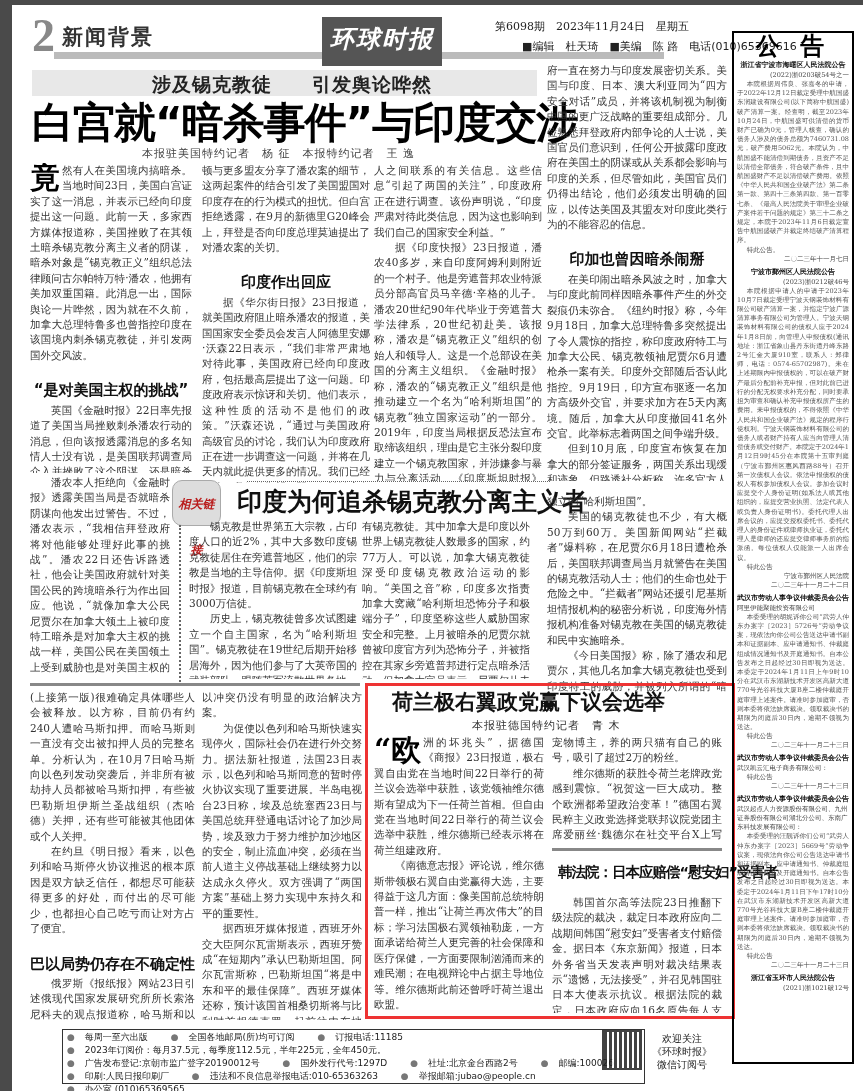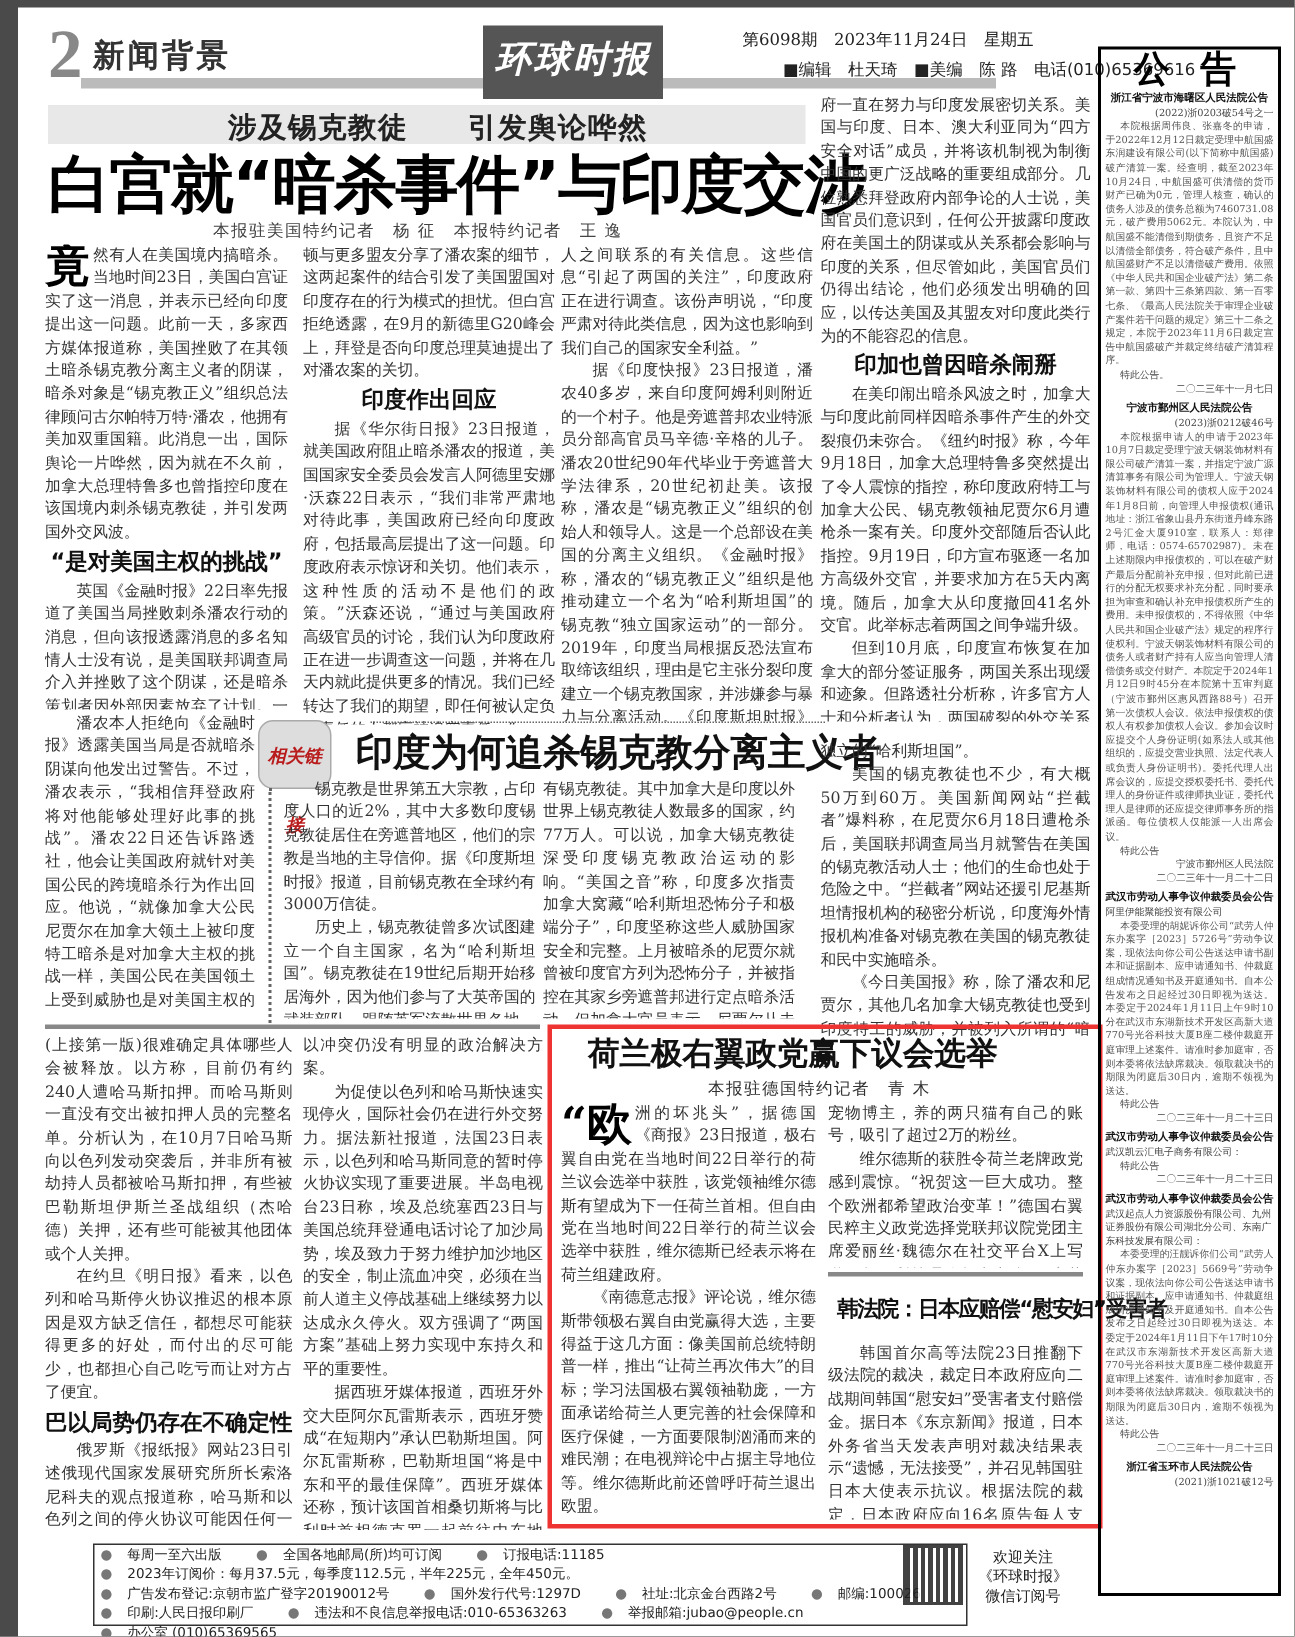--- a/index.html
+++ b/index.html
@@ -2,21 +2,21 @@
 <html><head>
 <meta charset="utf-8">
 <style>
   * { box-sizing: border-box; margin: 0; padding: 0; }
   html, body { width: 863px; height: 1091px; overflow: hidden; background: #4a4a4a; }
   body { font-family: "DejaVu Serif", serif; color: #222; position: relative; }
   .page { position: absolute; left: 12px; top: 5px; width: 851px; height: 1086px; background: #fff; }
   .abs { position: absolute; }
   .txt { font-size: 10.5px; line-height: 15.4px; color: #333; text-align: justify; }
   .txt p { text-indent: 2em; }
-  .sub { font-family: "DejaVu Sans", sans-serif; font-weight: bold; font-size: 15px; text-align: center; color: #111; margin: 4px 0 4px; }
+  .sub { font-family: "DejaVu Sans", sans-serif; font-weight: bold; font-size: 15px; text-align: center; color: #111; margin: 20px 0 4px; }
   .pagenum { left: 20px; top: 8px; font-family: "Liberation Serif", serif; font-size: 46px; color: #888; font-weight: bold; line-height: 46px; }
   .section { left: 50px; top: 18px; font-size: 21px; font-weight: bold; color: #333; letter-spacing: 2px; }
   .masthead-bar { left: 42px; top: 47px; width: 610px; height: 7px; background: #bbb; }
   .logo { left: 310px; top: 12px; width: 120px; height: 49px; background: #555; color: #fff; font-size: 24px; font-weight: bold; font-style: italic; text-align: center; line-height: 43px; letter-spacing: 2px; }
   .issue { left: 483px; top: 14px; font-size: 11px; color: #222; }
   .editors { left: 483px; top: 34px; font-size: 11px; color: #222; font-family: "DejaVu Sans", sans-serif; margin-left: 27px; }
   .kicker-bg { left: 20px; top: 65px; width: 505px; height: 26px; background: #e8e8e8; }
   .kicker { left: 140px; top: 67px; font-size: 19px; font-weight: bold; color: #222; letter-spacing: 1px; }
   .headline { left: 20px; top: 90px; font-family: "DejaVu Sans", sans-serif; font-weight: bold; font-size: 42px; color: #000; letter-spacing: -1px; white-space: nowrap; }
   .byline { left: 130px; top: 141px; font-size: 11px; color: #444; letter-spacing: 1px; }

